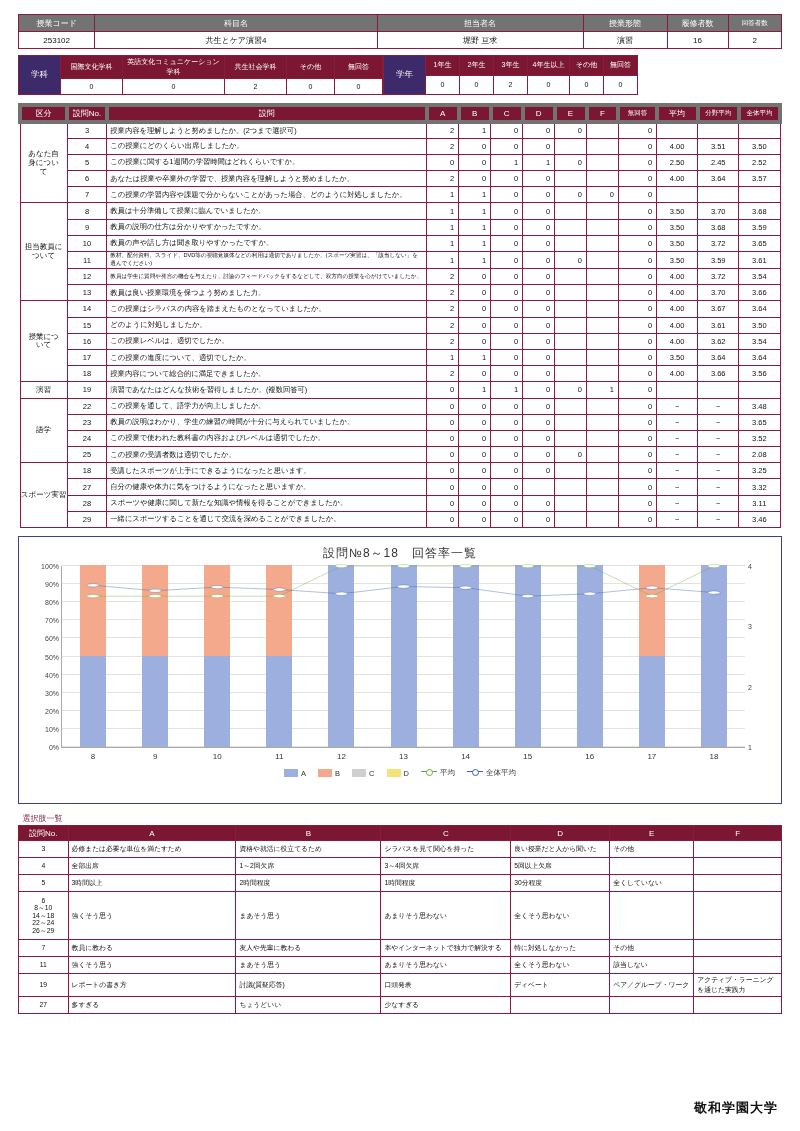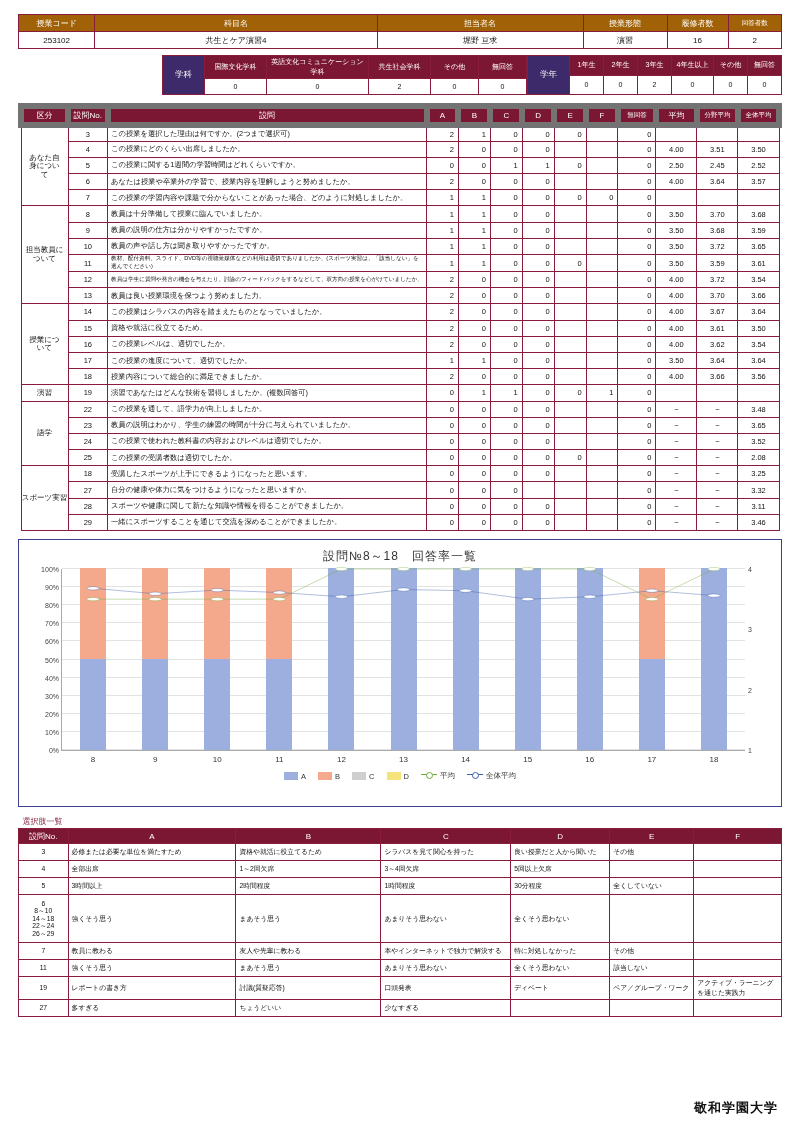--- a/index.html
+++ b/index.html
@@ -31,32 +31,32 @@
     table-layout: fixed;
   }
   .hdr-table td, .hdr-table th {
     border: 1px solid #8a1c3b;
     font-size: 8px;
     text-align: center;
     padding: 2px 1px;
     height: 17px;
   }
   .hdr-table th {
-    background: #a16207;
+    background: #737373;
     color: #fff;
     font-weight: normal;
   }
   .hdr-table th.sm { font-size: 6.5px; }
   .hdr-table td { background: #fff; }
 
   .meta2 {
     width: 100%;
     margin-top: 6px;
     display: flex;
-    justify-content: flex-end;
+    justify-content: flex-start;
   }
   .meta2 table { table-layout: fixed; }
   .meta2 td, .meta2 th {
     border: 1px solid #8a1c3b;
     font-size: 7px;
     text-align: center;
     padding: 1px;
     height: 16px;
   }
   .meta2 th {
@@ -69,21 +69,21 @@
   .main-table {
     width: 100%;
     table-layout: fixed;
     margin-top: 8px;
   }
   .main-table th {
     background: #7b1733;
     color: #fff;
     font-size: 8px;
     font-weight: normal;
-    border: 6px solid #737373;
+    border: 4px solid #737373;
     height: 16px;
     padding: 1px;
   }
   .main-table th.tiny { font-size: 6.5px; }
   .main-table td {
     border: 1px solid #8a1c3b;
     font-size: 7.5px;
     height: 16.2px;
     padding: 0 3px;
     background: #fff;
@@ -332,21 +332,21 @@
         <th class="tiny">無回答</th>
         <th>平均</th>
         <th class="tiny">分野平均</th>
         <th class="tiny">全体平均</th>
       </tr>
     </thead>
     <tbody id="main-body">
         <tr>
           <td class="cat" rowspan="5" style="writing-mode: horizontal-tb; word-break: break-all; padding: 0px 6px;">あなた自身について</td>
           <td class="c">3</td>
-          <td class="q">この授業を選択した理由は何ですか。(2つまで選択可)</td>
+          <td class="q">授業内容を理解しようと努めましたか。(2つまで選択可)</td>
           <td class="r">2</td>
           <td class="r">1</td>
           <td class="r">0</td>
           <td class="r">0</td>
           <td class="r">0</td>
           <td class="r diag"></td>
           <td class="r">0</td>
           <td class="c"></td>
           <td class="c"></td>
           <td class="c"></td>
@@ -502,21 +502,21 @@
           <td class="r">0</td>
           <td class="r diag"></td>
           <td class="r diag"></td>
           <td class="r">0</td>
           <td class="c">4.00</td>
           <td class="c">3.67</td>
           <td class="c">3.64</td>
         </tr>
         <tr>
           <td class="c">15</td>
-          <td class="q">資格や就活に役立てるため。</td>
+          <td class="q">どのように対処しましたか。</td>
           <td class="r">2</td>
           <td class="r">0</td>
           <td class="r">0</td>
           <td class="r">0</td>
           <td class="r diag"></td>
           <td class="r diag"></td>
           <td class="r">0</td>
           <td class="c">4.00</td>
           <td class="c">3.61</td>
           <td class="c">3.50</td>

